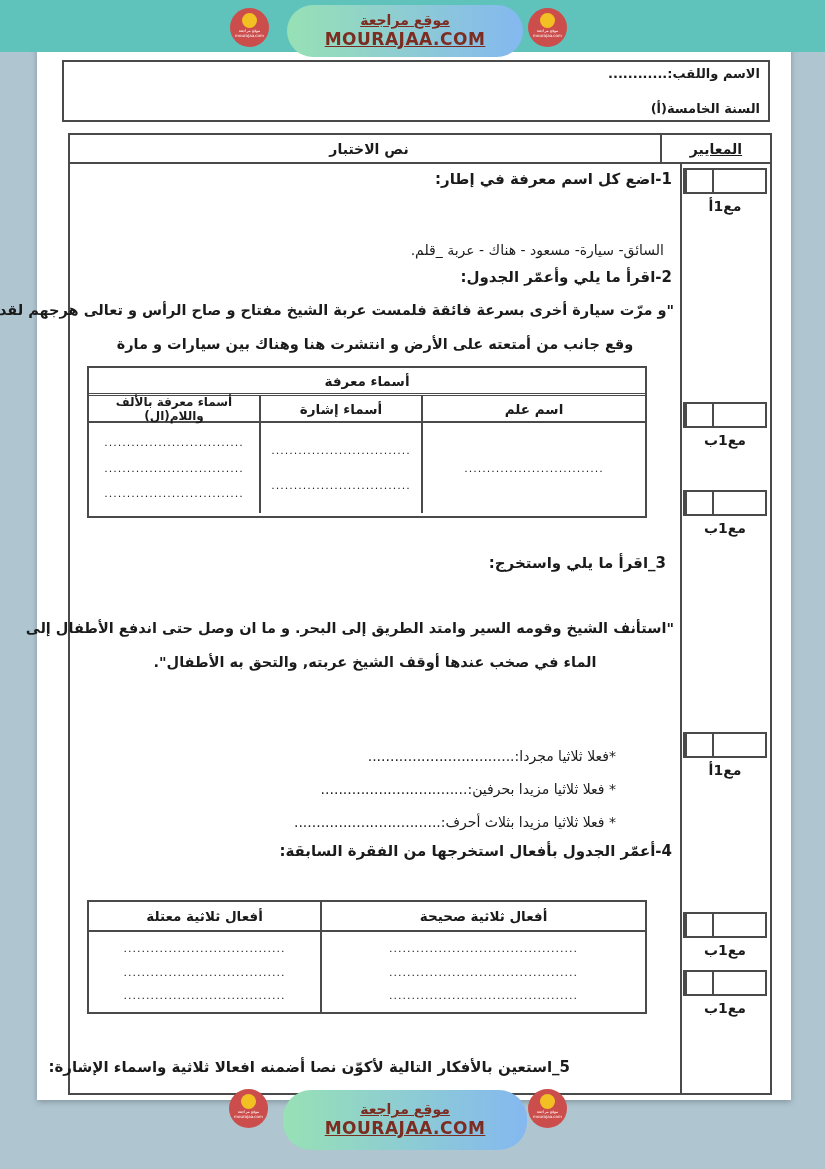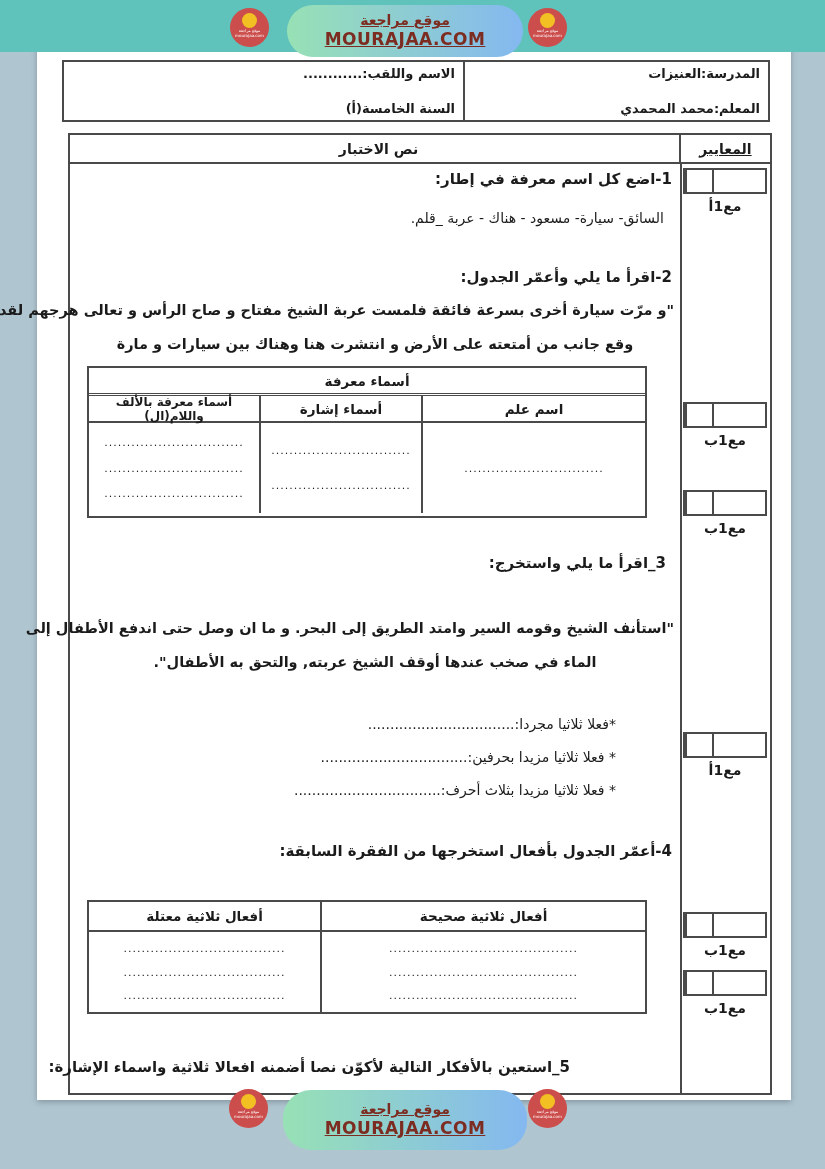--- a/index.html
+++ b/index.html
@@ -29,32 +29,32 @@
   .header-table { position:absolute; left:25px; top:38px; width:708px; height:62px; border:2px solid #4a4a4a; display:flex; direction:rtl; }
   .h-cell { border-left:2px solid #4a4a4a; padding:4px 8px; display:flex; flex-direction:column; justify-content:space-between; font-weight:bold; font-size:13px; direction:rtl; }
   .h-cell:last-child { border-left:none;gap:12px; }
   .h-school { width:305px; text-align:right; }
   .h-title { width:228px; text-align:center; }
   .h-name { width:175px; text-align:right; }
 
   
   .main-table { position:absolute; left:31px; top:111px; width:704px; height:962px; border:2px solid #4a4a4a; }
   .mt-header { display:flex; direction:rtl; height:29px; border-bottom:2px solid #4a4a4a; font-weight:bold; font-size:14px; }
-  .mt-h-criteria { width:91px; border-left:2px solid #4a4a4a; display:flex; align-items:center; justify-content:center;text-decoration:underline; }
+  .mt-h-criteria { width:110px; border-left:2px solid #4a4a4a; display:flex; align-items:center; justify-content:center;text-decoration:underline; }
   .mt-h-content { flex:1; display:flex; align-items:center; justify-content:center;padding-left:8px; }
   .mt-body { position:relative; height:929px; }
   .content-cell { position:absolute; left:0; top:0; width:610px; height:929px; border-left:0; }
   .criteria-cell { position:absolute; left:610px; top:0; width:90px; height:835px; border-right:2px solid #4a4a4a; border-right:none; }
   .content-cell { border-right:0; }
   .divider-v { position:absolute; left:610px; top:0; width:2px; height:929px; background:#4a4a4a; }
 
   .abs { position:absolute; direction:rtl; white-space:nowrap; }
   .qtitle { font-weight:bold; font-size:15px; }
   .qtext  { font-weight:bold; font-size:14.5px; }
-  .plain  { font-size:14px; }
+  .plain  { font-size:14px;margin-top:32px; }
 
   
   .itable { position:absolute; border:2px solid #4a4a4a; direction:rtl; font-size:13.5px; }
   .itable .trow { display:flex; direction:rtl; }
   .itable .th { font-weight:bold; text-align:center; border-left:2px solid #4a4a4a; display:flex; align-items:center; justify-content:center; }
   .itable .th:last-child, .itable .td:last-child { border-left:none; }
   .itable .span-head { height:28px; font-weight:bold; display:flex; align-items:center; justify-content:center; border-bottom:3px double #4a4a4a; }
   .itable .td { border-left:2px solid #4a4a4a; display:flex; flex-direction:column; align-items:center; justify-content:space-evenly; overflow:hidden; }
   .dots { font-size:11px; letter-spacing:1px; color:#222; overflow:hidden; white-space:nowrap; }
 
@@ -68,24 +68,20 @@
 </head>
 <body>
 
 <div class="canvas">
 
   <div class="teal-band"></div>
 
   <div class="page">
 
     <div class="header-table">
-      <div class="h-cell h-school">
-        <div>المدرسة:العنيزات</div>
-        <div>المعلم:محمد المحمدي</div>
-      </div>
       <div class="h-cell h-name">
         <div>الاسم واللقب:............</div>
         <div>السنة الخامسة(أ)</div>
       </div>
     </div>
 
     <div class="main-table">
       <div class="mt-header">
         <div class="mt-h-criteria">المعايير</div>
         <div class="mt-h-content">نص الاختبار</div>

